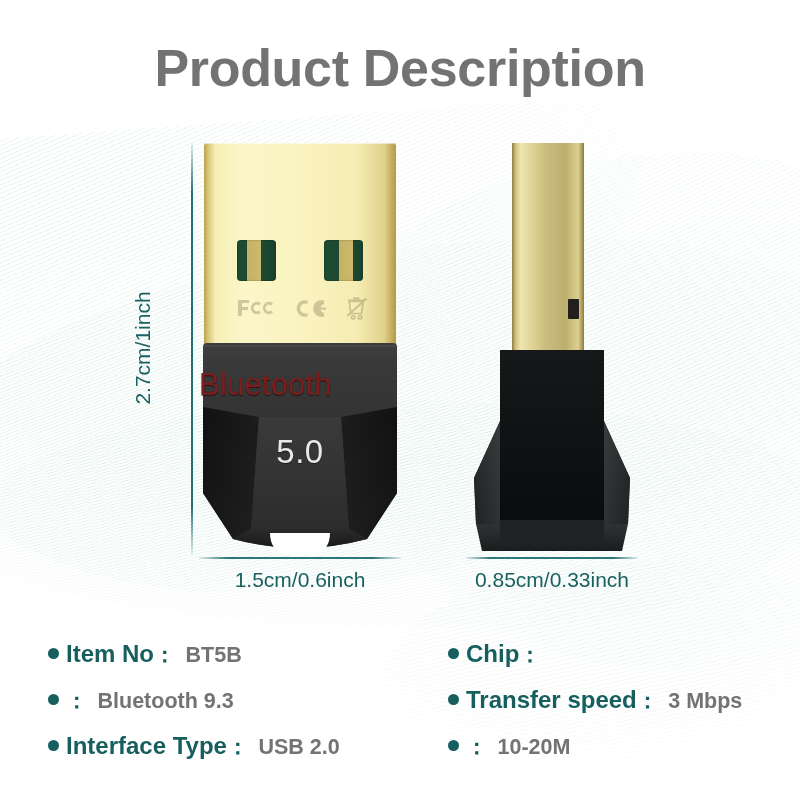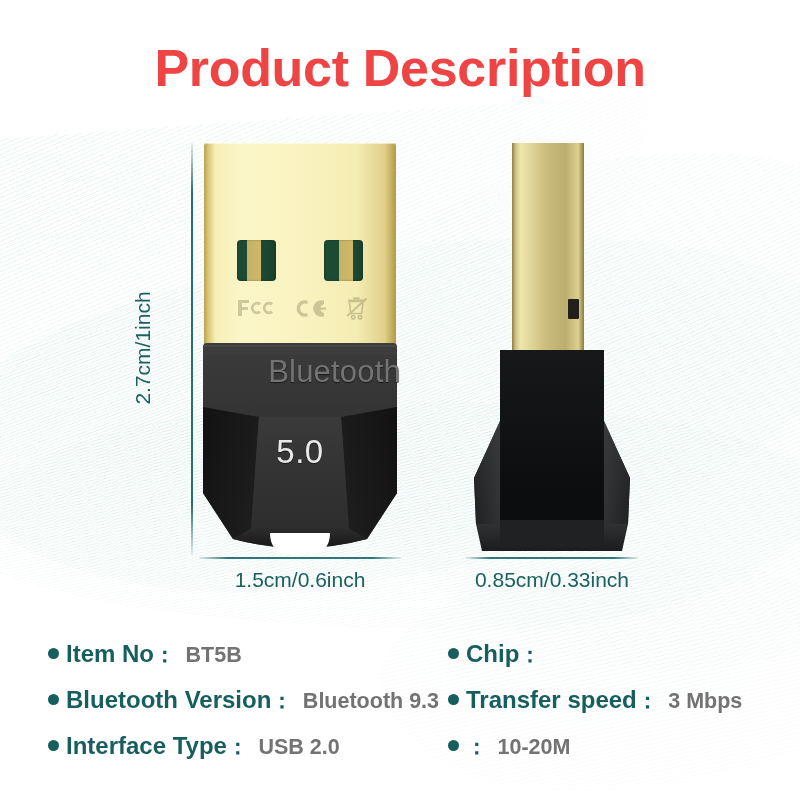--- a/index.html
+++ b/index.html
@@ -122,21 +122,21 @@
 
   
   .title {
     position: absolute;
     left: 0;
     top: 38px;
     width: 800px;
     text-align: center;
     font-size: 52px;
     font-weight: 700;
-    color: #ef4444;
+    color: #737373;
     letter-spacing: -0.3px;
     white-space: nowrap;
   }
 
   
   .front-view {
     position: absolute;
     left: 199px;
     top: 143px;
     width: 202px;
@@ -192,26 +192,26 @@
     left: 0;
     top: 200px;
     width: 202px;
     height: 212px;
   }
   .body-shell svg { display: block; }
 
   .lbl-bluetooth {
     position: absolute;
     left: 0;
-    top: 211px;
+    top: 224px;
     width: 202px;
-    text-align: right;
+    text-align: left;
     font-size: 31px;
     font-weight: 400;
-    color: #737373;
+    color: #7f1d1d;
     letter-spacing: 0.2px;
     text-shadow: 0 1px 1px rgba(0,0,0,0.55);
   }
   .lbl-version {
     position: absolute;
     left: 0;
     top: 290px;
     width: 202px;
     text-align: center;
     font-size: 33px;
@@ -506,21 +506,20 @@
 
     <div class="spec-col left">
       <div class="spec-item">
         <span class="spec-bullet"></span>
         <span class="spec-label">Item No</span>
         <span class="spec-colon">：</span>
         <span class="spec-value">BT5B</span>
       </div>
       <div class="spec-item">
         <span class="spec-bullet"></span>
-        <span class="spec-label">Bluetooth Version</span>
         <span class="spec-colon">：</span>
         <span class="spec-value">Bluetooth 9.3</span>
       </div>
       <div class="spec-item">
         <span class="spec-bullet"></span>
         <span class="spec-label">Interface Type</span>
         <span class="spec-colon">：</span>
         <span class="spec-value">USB 2.0</span>
       </div>
     </div>

